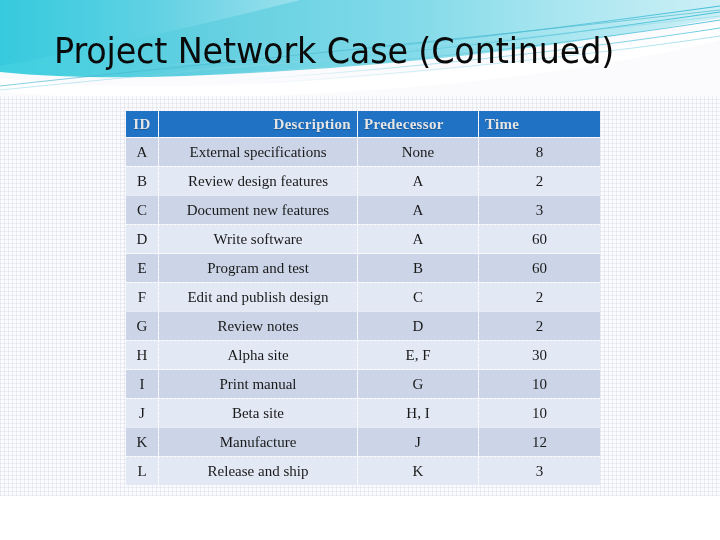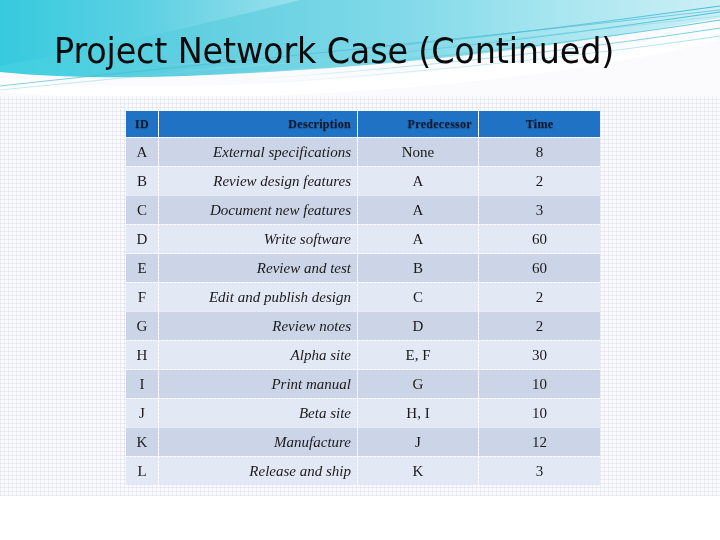--- a/index.html
+++ b/index.html
@@ -75,46 +75,46 @@
     table-layout: fixed;
     font-family: "Liberation Serif", serif;
   }
   table.data col.c-id   { width: 32px; }
   table.data col.c-desc { width: 198px; }
   table.data col.c-pred { width: 120px; }
   table.data col.c-time { width: 121px; }
 
   table.data thead th {
     background: #1f72c4;
-    color: #0f172a;
+    color: #e5e5e5;
     font-family: "Liberation Serif", serif;
     font-weight: bold;
-    font-size: 12px;
+    font-size: 15px;
     height: 26px;
     padding: 0 6px;
     letter-spacing: 0.3px;
     text-shadow: 0 1px 1px rgba(0,0,0,0.25);
   }
   th.h-id   { text-align: center; }
   th.h-desc { text-align: right; padding-left: 9px; }
-  th.h-pred { text-align: right; }
-  th.h-time { text-align: center; }
+  th.h-pred { text-align: left; }
+  th.h-time { text-align: left; }
 
   table.data tbody td {
     height: 28px;
     font-size: 15px;
     color: #1a1a1a;
     padding: 0 6px;
     vertical-align: middle;
   }
   tbody tr.odd td  { background: #ccd5e7; }
   tbody tr.even td { background: #e3e8f5; }
 
   td.t-id   { text-align: center; font-size: 15px; }
-  td.t-desc { text-align: right; padding-left: 9px; font-style: italic; }
+  td.t-desc { text-align: center; padding-left: 9px; }
   td.t-pred { text-align: center; margin-top: 8px; }
   td.t-time { text-align: center; font-size: 14px; }
 </style>
 </head>
 <body>
 
 <div id="slide">
 
   <div id="texture"></div>
 
@@ -195,21 +195,21 @@
           <td class="t-time">3</td>
         </tr>
         <tr class="even">
           <td class="t-id">D</td>
           <td class="t-desc">Write software</td>
           <td class="t-pred">A</td>
           <td class="t-time">60</td>
         </tr>
         <tr class="odd">
           <td class="t-id">E</td>
-          <td class="t-desc">Review and test</td>
+          <td class="t-desc">Program and test</td>
           <td class="t-pred">B</td>
           <td class="t-time">60</td>
         </tr>
         <tr class="even">
           <td class="t-id">F</td>
           <td class="t-desc">Edit and publish design</td>
           <td class="t-pred">C</td>
           <td class="t-time">2</td>
         </tr>
         <tr class="odd">

